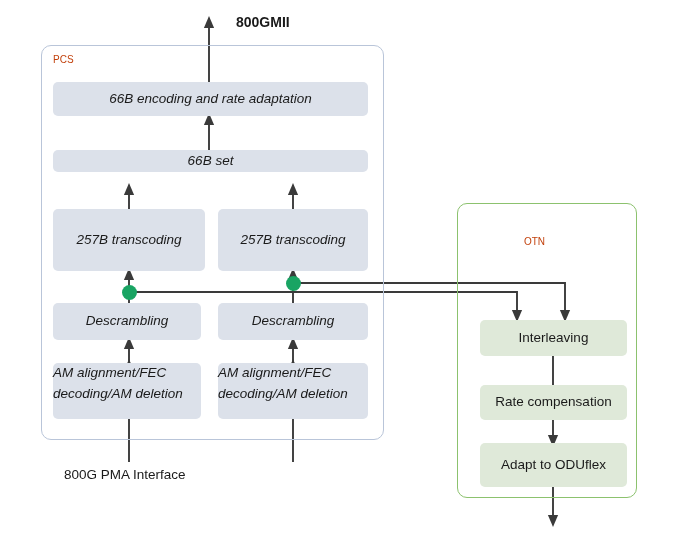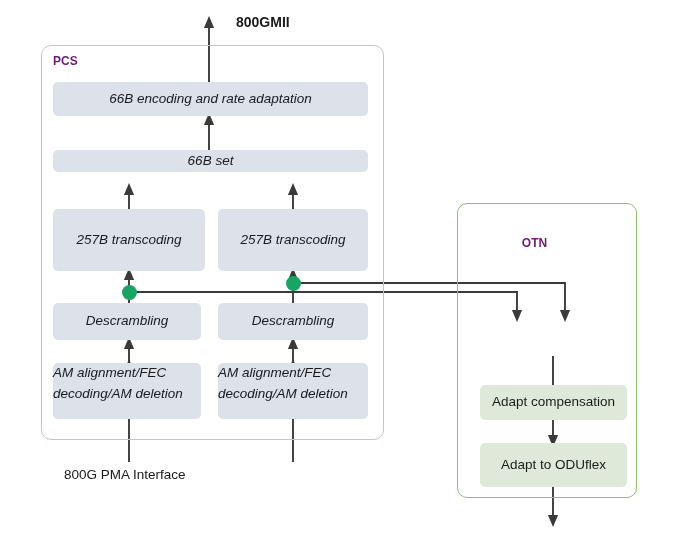--- a/index.html
+++ b/index.html
@@ -31,23 +31,23 @@
   }
   #otn-container {
     left: 457px;
     top: 203px;
     width: 180px;
     height: 295px;
     border: 1.8px solid #8cc26e;
   }
   .container-title {
     position: absolute;
-    font-size: 12px;
-    font-weight: bold;
-    color: #701a75;
+    font-size: 10px;
+    font-weight: normal;
+    color: #c2410c;
     white-space: nowrap;
   }
   #pcs-title { left: 53px; top: 54px; }
   #otn-title { left: 457px; top: 236px; width: 155px; text-align: center; }
   
   .pbox {
     position: absolute;
     box-sizing: border-box;
     border-radius: 5px;
     display: flex;
@@ -167,18 +167,19 @@
   </div>
 
   <div class="node-dot" style="left:122px; top:285px;"></div>
   <div class="node-dot" style="left:286px; top:276px;"></div>
 
   <div class="plain-label" style="left:64px; top:467px;">800G PMA Interface</div>
 
   <div class="container-box" id="otn-container"></div>
   <div class="container-title" id="otn-title">OTN</div>
 
+  <div class="pbox green" style="left:480px; top:320px; width:147px; height:36px;">Interleaving</div>
 
-  <div class="pbox green" style="left:480px; top:385px; width:147px; height:35px;">Adapt compensation</div>
+  <div class="pbox green" style="left:480px; top:385px; width:147px; height:35px;">Rate compensation</div>
 
   <div class="pbox green" style="left:480px; top:443px; width:147px; height:44px;">Adapt to ODUflex</div>
 
 </div>
 
 </body></html>

